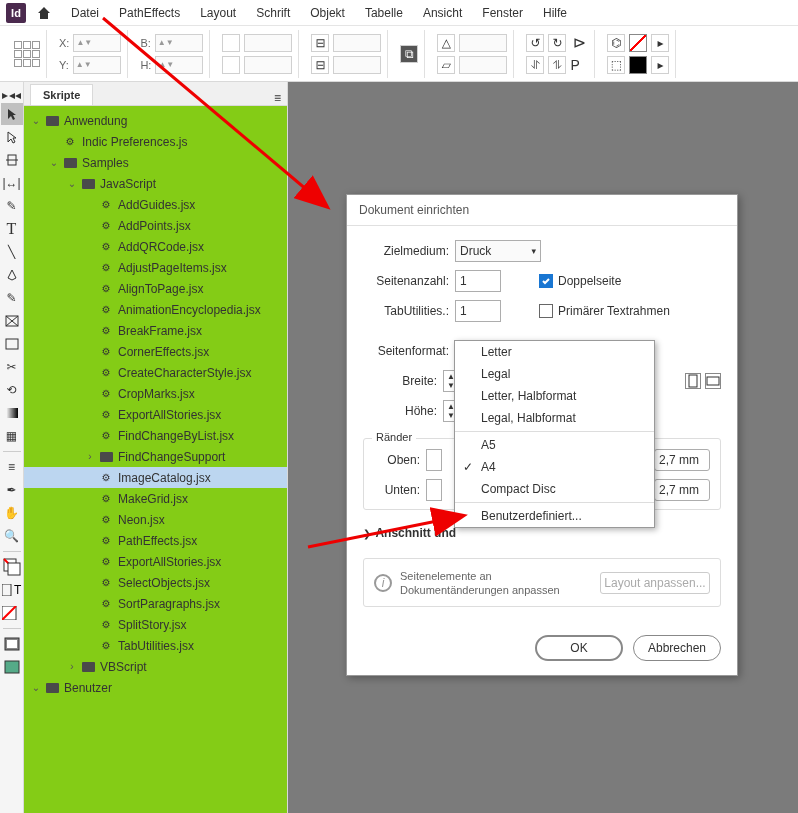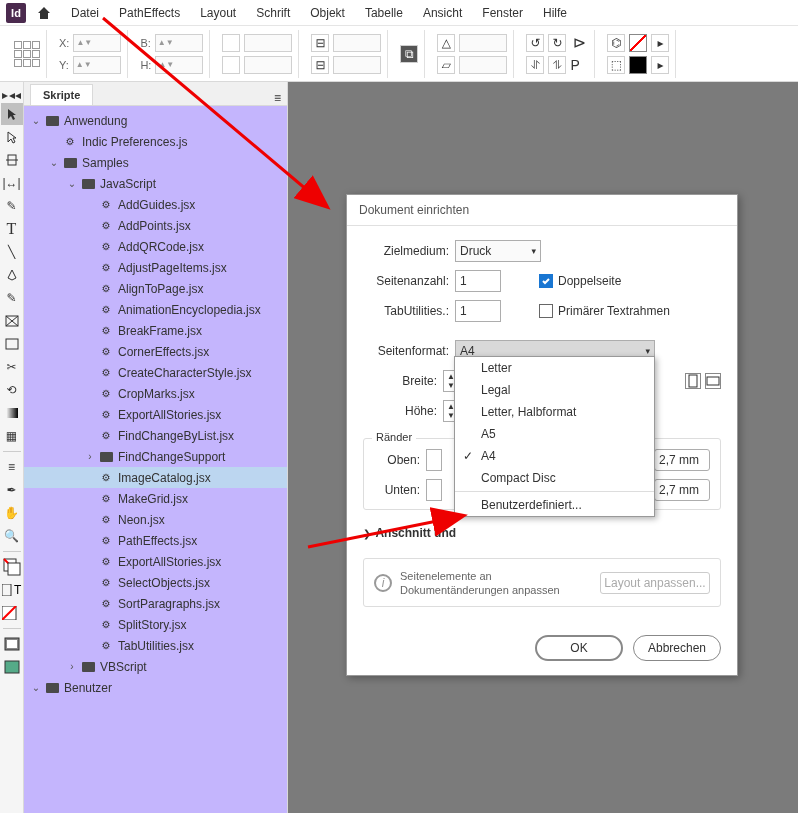--- a/index.html
+++ b/index.html
@@ -14,21 +14,21 @@
 .tb-label{font-size:11px;color:#666;}
 .tb-field{width:48px;height:18px;border:1px solid #d0d0d0;background:#fafafa;display:flex;align-items:center;padding:0 2px;}
 .tb-icon{width:18px;height:18px;border:1px solid #d0d0d0;display:flex;align-items:center;justify-content:center;}
 .tb-grid{display:grid;grid-template-columns:repeat(3,8px);grid-template-rows:repeat(3,8px);gap:1px;}
 .tb-grid div{width:8px;height:8px;border:1px solid #999;}
 .main{display:flex;height:calc(100% - 82px);}
 .toolcol{width:24px;background:#f5f5f5;border-right:1px solid #d9d9d9;display:flex;flex-direction:column;align-items:center;padding-top:6px;gap:1px;}
 .toolcol .t{width:22px;height:22px;display:flex;align-items:center;justify-content:center;cursor:pointer;position:relative;}
 .toolcol .t.sel{background:#c0c0c0;}
 .toolcol .sep{width:18px;height:1px;background:#ccc;margin:3px 0;}
-.left-panel{width:264px;background:#c4b5fd;border-right:1px solid #d9d9d9;display:flex;flex-direction:column;}
+.left-panel{width:264px;background:#84cc16;border-right:1px solid #d9d9d9;display:flex;flex-direction:column;}
 .panel-tabs{height:24px;background:#f0f0f0;border-bottom:1px solid #d9d9d9;display:flex;align-items:flex-end;padding-left:6px;}
 .panel-tab{padding:4px 12px;background:#fff;border:1px solid #d9d9d9;border-bottom:none;font-size:11px;font-weight:bold;}
 .panel-body{flex:1;overflow:auto;padding:4px 0;}
 .tree-row{display:flex;align-items:center;height:21px;padding:0 4px;cursor:pointer;}
 .tree-row.sel{background:#bcd6f0;}
 .tree-row .disclose{width:16px;text-align:center;font-size:10px;color:#555;}
 .tree-row .spacer{display:inline-block;}
 .tree-row .ficon{width:16px;height:16px;margin-right:4px;display:flex;align-items:center;justify-content:center;}
 .tree-row .flabel{white-space:nowrap;}
 .folder-ic{width:13px;height:10px;background:#4a4a4a;border-radius:1px;}
@@ -38,21 +38,21 @@
 .dialog-title{padding:8px 12px;border-bottom:1px solid #e0e0e0;color:#555;}
 .dialog-body{padding:14px 16px 10px;}
 .dlg-row{display:flex;align-items:center;margin-bottom:8px;min-height:22px;}
 .dlg-label{text-align:right;padding-right:6px;color:#333;}
 .dlg-select{height:22px;border:1px solid #adadad;background:#fafafa;padding:0 4px;display:flex;align-items:center;justify-content:space-between;}
 .dlg-input{height:22px;border:1px solid #adadad;background:#fff;padding:0 4px;}
 .dlg-check{width:14px;height:14px;border:1px solid #666;margin-right:5px;display:inline-flex;align-items:center;justify-content:center;}
 .dlg-check.checked{background:#1976d2;border-color:#1976d2;}
 .fieldset{border:1px solid #ddd;border-radius:3px;padding:10px 10px 8px;margin-bottom:12px;position:relative;}
 .fieldset-label{position:absolute;top:-8px;left:8px;background:#fff;padding:0 4px;font-size:11px;}
-.dropdown-list{position:absolute;left:454px;top:356px;width:201px;background:#fff;border:1px solid #999;box-shadow:2px 2px 6px rgba(0,0,0,.3);z-index:10;}
+.dropdown-list{position:absolute;left:454px;top:340px;width:201px;background:#fff;border:1px solid #999;box-shadow:2px 2px 6px rgba(0,0,0,.3);z-index:10;}
 .dd-item{padding:4px 8px 4px 26px;cursor:pointer;position:relative;}
 .dd-item.hover{background:#d9d9d9;}
 .dd-item .chk{position:absolute;left:8px;top:4px;}
 .dd-item.selected{color:#0066cc;}
 .dlg-buttons{display:flex;justify-content:flex-end;gap:10px;padding:6px 16px 14px;}
 .dlg-btn{min-width:88px;height:26px;border:1px solid #888;border-radius:13px;background:#fff;cursor:pointer;display:flex;align-items:center;justify-content:center;}
 .dlg-btn.primary{border-width:2px;}
 .arrow-svg{position:absolute;pointer-events:none;z-index:100;}
 .swatch-red{width:18px;height:18px;background:linear-gradient(to bottom right,transparent 46%,red 46%,red 54%,transparent 54%),#fff;border:1px solid #888;}
 .swatch-black{width:18px;height:18px;background:#000;border:1px solid #888;}
@@ -603,20 +603,21 @@
   <div class="dlg-buttons">
     <div class="dlg-btn primary">OK</div>
     <div class="dlg-btn">Abbrechen</div>
   </div>
 </div>
 
 <div class="dropdown-list" id="ddlist">
     <div class="dd-item"><span>Letter</span></div>
     <div class="dd-item"><span>Legal</span></div>
     <div class="dd-item"><span>Letter, Halbformat</span></div>
+    <div class="dd-item" style="border-bottom: 1px solid rgb(221, 221, 221); padding-bottom: 6px; margin-bottom: 2px;"><span>Legal, Halbformat</span></div>
     <div class="dd-item"><span>A5</span></div>
     <div class="dd-item selected"><span class="chk">✓</span><span>A4</span></div>
     <div class="dd-item" style="border-bottom: 1px solid rgb(221, 221, 221); padding-bottom: 6px; margin-bottom: 2px;"><span>Compact Disc</span></div>
     <div class="dd-item"><span>Benutzerdefiniert...</span></div>
   </div>
 
 <svg class="arrow-svg" style="left:0;top:0;" width="798" height="813">
   <defs>
       <marker id="ah" markerWidth="12" markerHeight="10" refX="10" refY="5" orient="auto">
         <path d="M0 0 L12 5 L0 10 Z" fill="#e00"></path>

